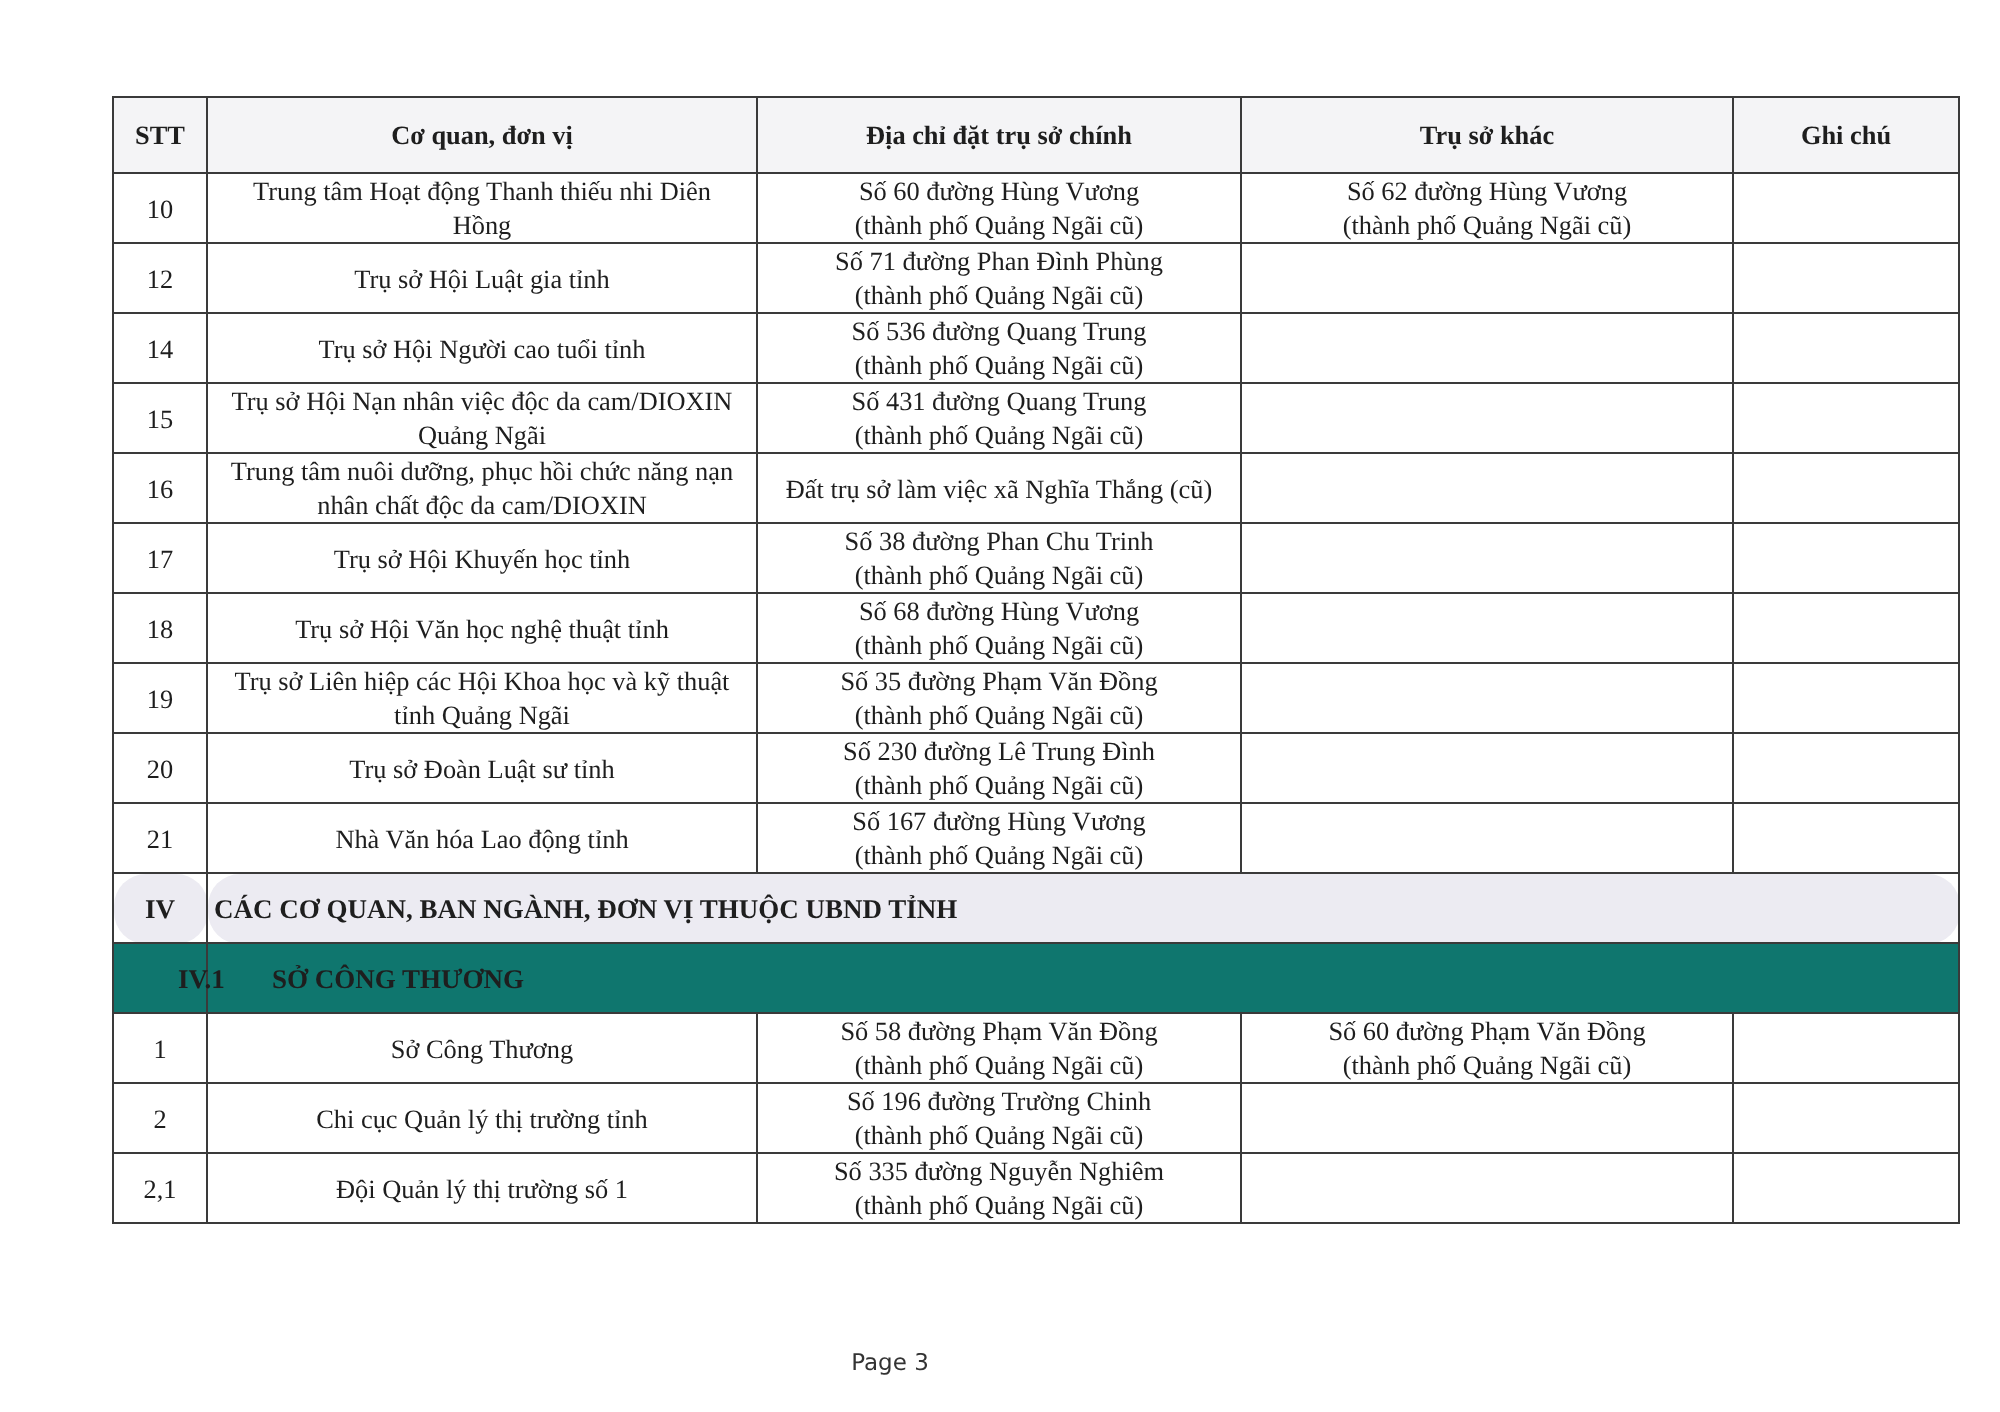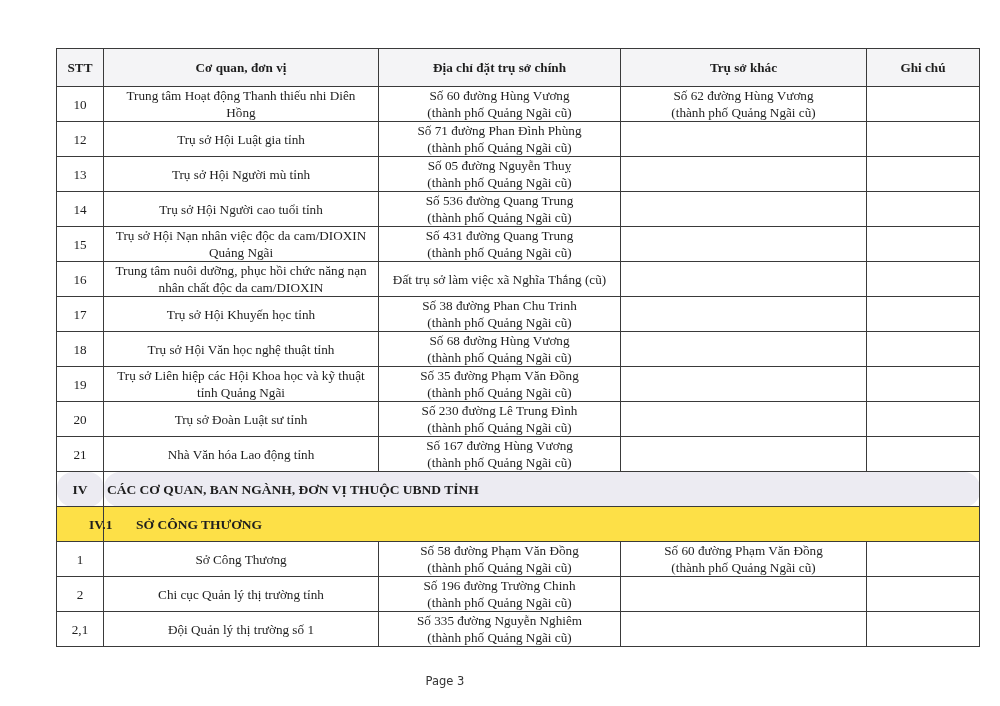--- a/index.html
+++ b/index.html
@@ -4,21 +4,21 @@
   <style>
     html, body { margin:0; padding:0; background:#ffffff; }
     body { width:1000px; height:706px; position:relative; overflow:hidden; font-family:"Liberation Serif", "DejaVu Serif", serif; color:#1e1e1e; }
     table.doc { position:absolute; left:56px; top:48px; border-collapse:collapse; table-layout:fixed; width:923px; }
     table.doc td, table.doc th { border:1.3px solid #3a3a3a; text-align:center; vertical-align:middle; font-size:13.2px; line-height:17px; padding:0 3px; }
     col.c-stt { width:47px; } col.c-unit { width:275px; } col.c-addr { width:242px; } col.c-other { width:246px; } col.c-note { width:113px; }
     thead th { height:37px; font-weight:bold; background:#f4f4f6; font-size:13.5px; }
     tbody tr.data td { height:34px; }
     tr.section td { height:34px; font-weight:bold; text-align:left; font-size:13.5px; background:#ecebf2;border-radius:16px; }
     tr.section td.stt-cell { text-align:center; }
-    tr.subsection td { height:34px; font-weight:bold; text-align:left; font-size:13.5px; background:#fde047;padding-left:32px; }
+    tr.subsection td { height:34px; font-weight:bold; text-align:left; font-size:13.5px; background:#0f766e;padding-left:32px; }
     tr.subsection td.stt-cell { text-align:center; }
     .line { display:block; }
     .footer { position:absolute; top:674px; left:0; width:848px; text-align:center; font-family:"DejaVu Sans", sans-serif; font-size:11.5px; color:#333; }
     .footer span { position:relative; left:21px; }
   </style>
 </head>
 <body>
 
 <table class="doc">
   <colgroup>
@@ -60,32 +60,20 @@
           <span class="line">Trụ sở Hội Luật gia tỉnh</span>
         </td>
         <td>
           <span class="line">Số 71 đường Phan Đình Phùng</span>
           <span class="line">(thành phố Quảng Ngãi cũ)</span>
         </td>
         <td></td>
         <td></td>
       </tr>
       <tr class="data">
-        <td>13</td>
-        <td>
-          <span class="line">Trụ sở Hội Người mù tỉnh</span>
-        </td>
-        <td>
-          <span class="line">Số 05 đường Nguyễn Thuỵ</span>
-          <span class="line">(thành phố Quảng Ngãi cũ)</span>
-        </td>
-        <td></td>
-        <td></td>
-      </tr>
-      <tr class="data">
         <td>14</td>
         <td>
           <span class="line">Trụ sở Hội Người cao tuổi tỉnh</span>
         </td>
         <td>
           <span class="line">Số 536 đường Quang Trung</span>
           <span class="line">(thành phố Quảng Ngãi cũ)</span>
         </td>
         <td></td>
         <td></td>

